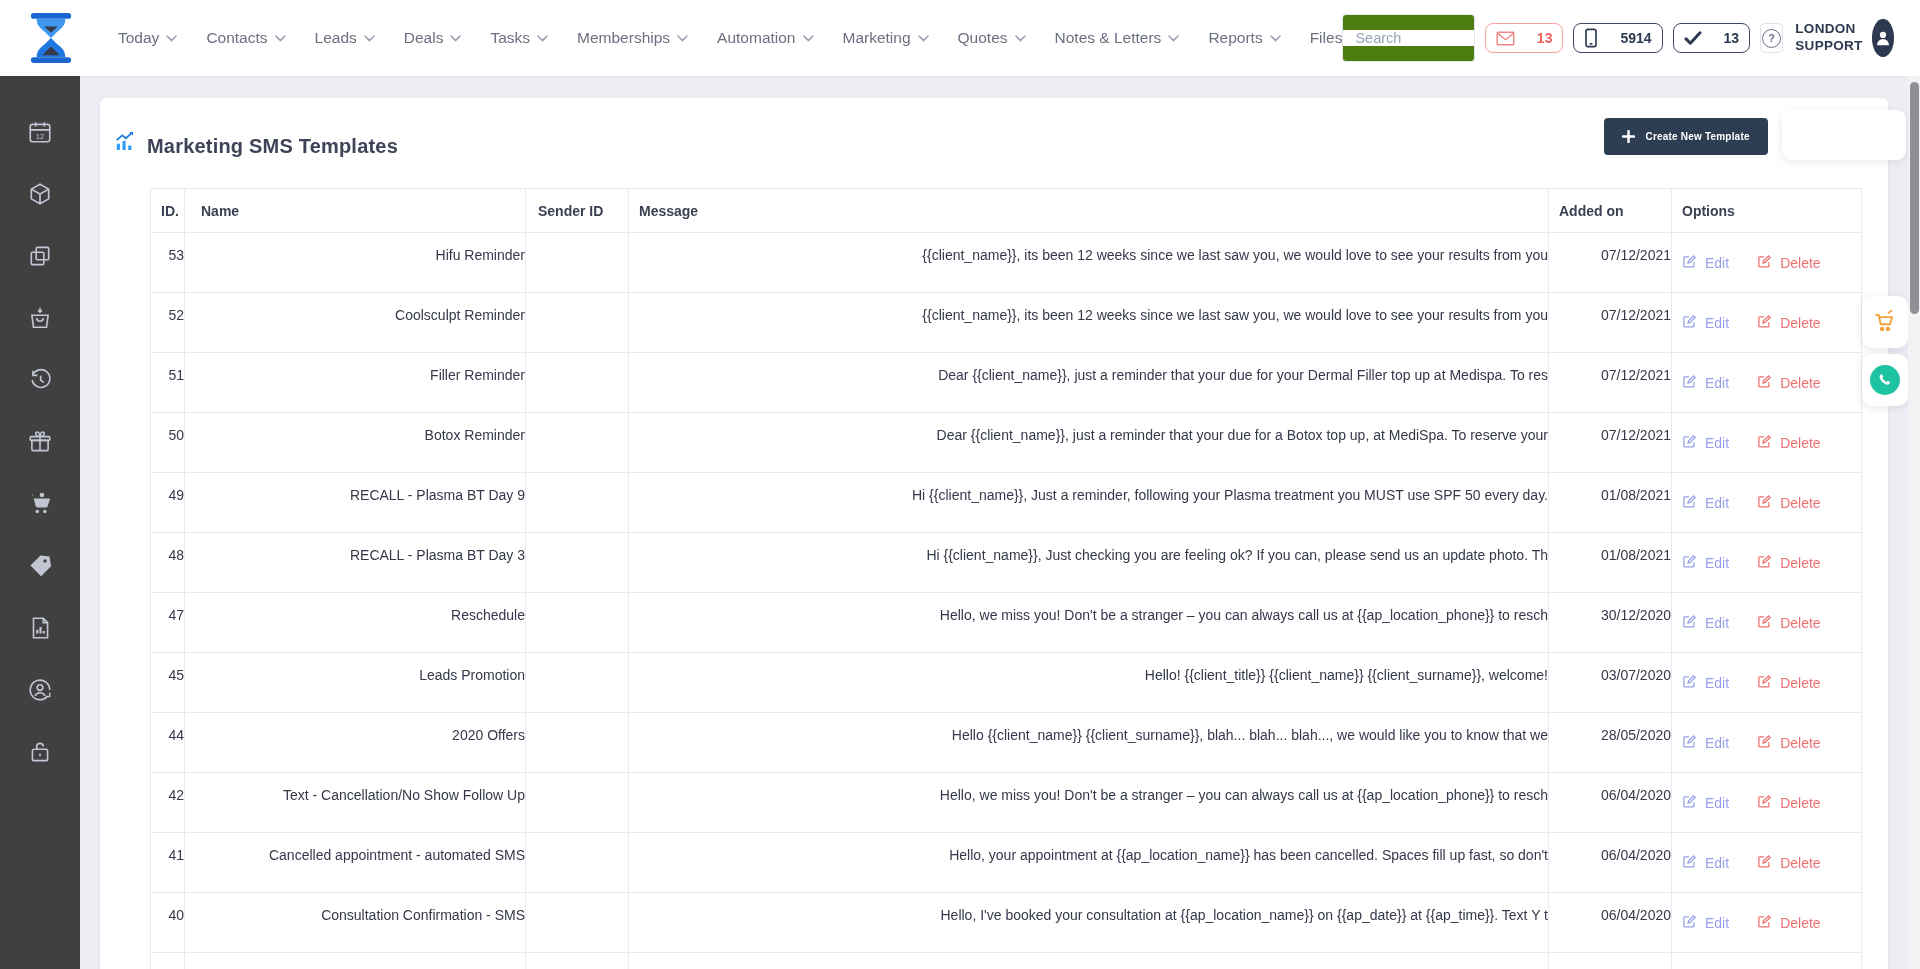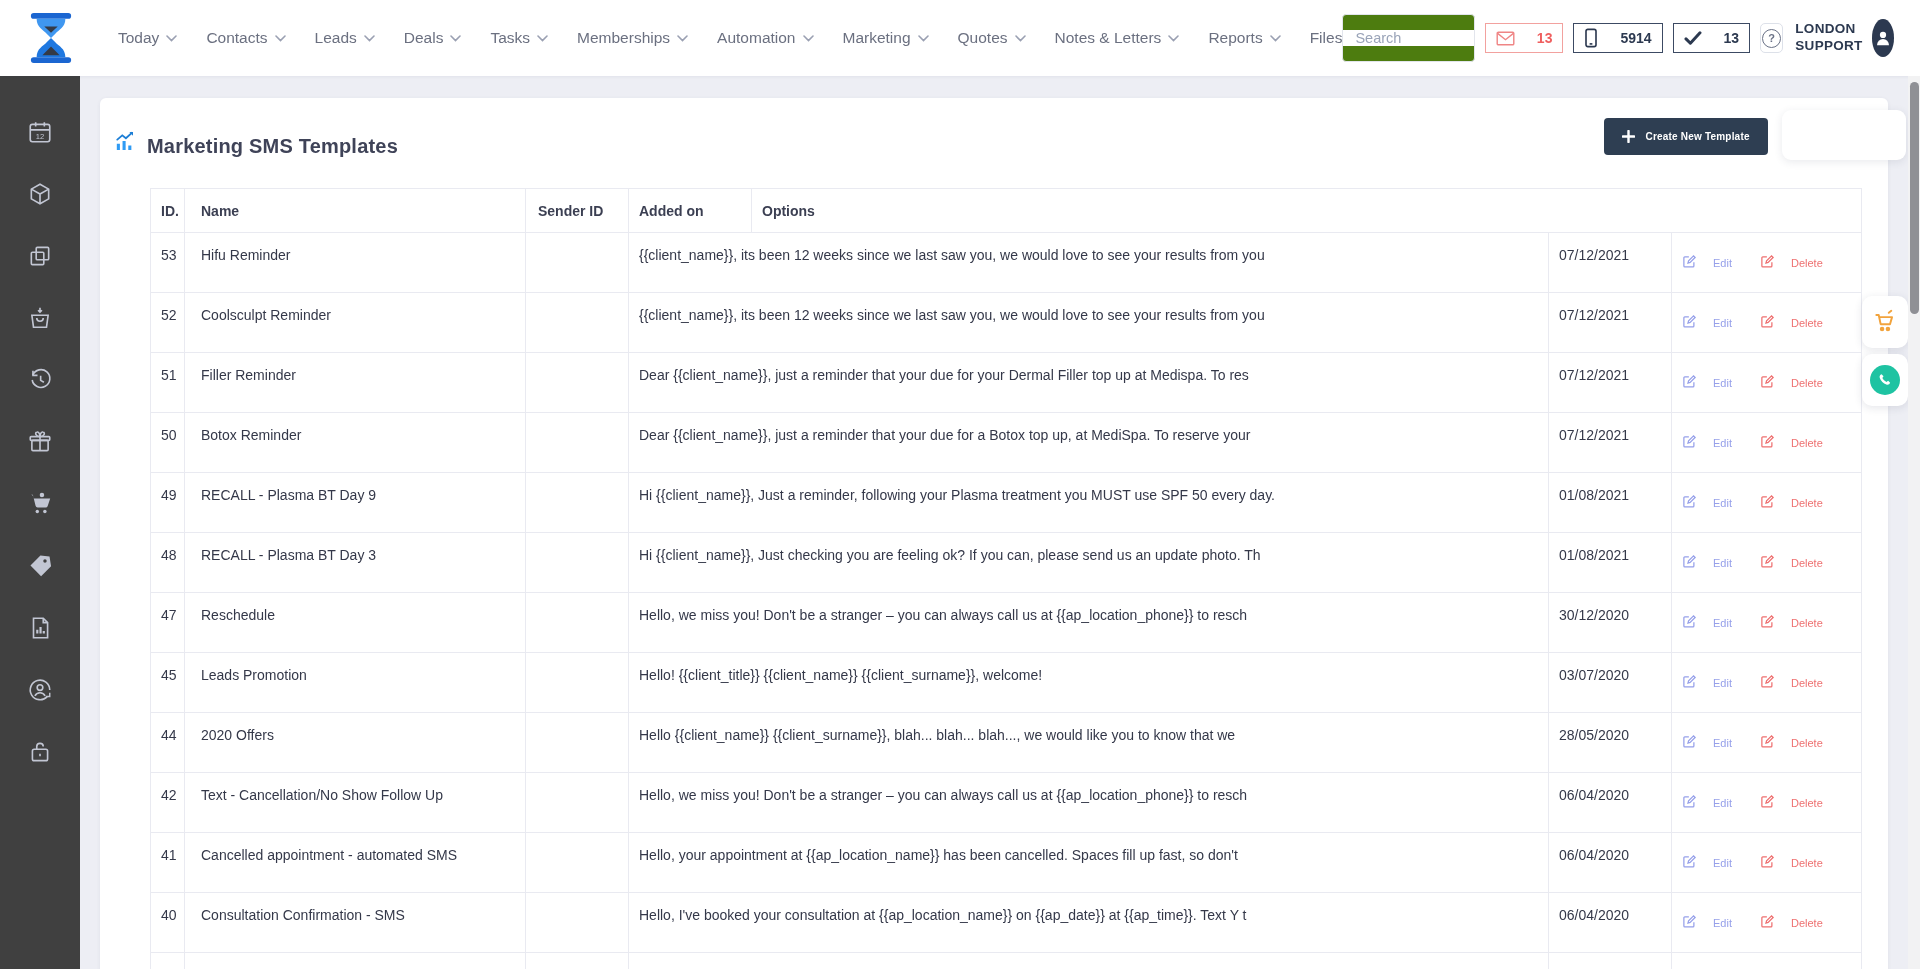--- a/index.html
+++ b/index.html
@@ -16,21 +16,21 @@
               font-weight:500; cursor:pointer; white-space:nowrap; }
   .nav-item svg { color:#9aa0b2; }
   .spacer { flex:1; }
 
   .search-box { display:flex; align-items:center; width:224px; height:48px; border:1px solid #e2e5ec;
                 border-radius:4px; background:#4d7c0f; overflow:hidden; margin-right:10px; }
   .search-box input { flex:1; border:0; outline:none; padding:0 12px; font-size:14.5px; color:#3a3f51;
                       font-family:"Liberation Sans", sans-serif; }
   .search-box input::placeholder { color:#9aa4b8; }
 
-  .badge { height:30px; border-radius:0; display:flex; align-items:center; gap:22px; padding:0 10px;
+  .badge { height:30px; border-radius:8px; display:flex; align-items:center; gap:22px; padding:0 10px;
            font-size:14px; font-weight:700; background:#fff; margin-right:10px; cursor:pointer; }
   .badge.red { border:1.5px solid #f2a19e; color:#ef5f5f; }
   .badge.navy { border:1.5px solid #3c4a63; color:#2c3950; }
   .help-btn { width:38px; height:30px; border:1px solid #dde1e9; border-radius:5px; display:flex;
               align-items:center; justify-content:center; margin-right:12px; cursor:pointer; background:#fff; }
   .help-circle { width:19px; height:19px; border:1.6px solid #697186; border-radius:50%; color:#697186;
                  font-size:11px; font-weight:700; display:flex; align-items:center; justify-content:center; }
   .account-name { font-size:13.5px; font-weight:700; color:#2c3950; line-height:1.25; letter-spacing:.3px;
                   margin-right:9px; text-transform:uppercase; }
   .avatar { width:38px; height:38px; border-radius:50%; background:#2c3950; display:flex;
@@ -48,35 +48,35 @@
   .card-head { display:flex; align-items:flex-start; padding:20px 10px 0 14px; }
   .page-title { display:flex; align-items:center; gap:11px; margin-top:6px; }
   .page-title h1 { font-size:20px; font-weight:700; color:#3f4358; letter-spacing:.2px;margin-top:11px; }
   .head-buttons { margin-left:auto; display:flex; gap:16px; position:relative; z-index:3; }
   .btn { height:37px; background:#2e3e52; color:#fff; border:0; border-radius:4px; display:flex;
          align-items:center; gap:10px; padding:0 18px; font-size:10px; font-weight:700;
          font-family:"Liberation Sans", sans-serif; cursor:pointer; letter-spacing:.2px; }
 
   
   .tbl { margin:30px 0 0 50px; width:1712px; border:1px solid #e9eaf1; border-bottom:0; }
-  .tr { display:flex; border-bottom:1px solid #e9eaf1; background:#fff; }
+  .tr { display:flex; border-bottom:1px solid #e9eaf1; background:#fff;text-align:right; }
   .th, .td { border-right:1px solid #e9eaf1; font-size:14px; color:#343849; overflow:hidden; }
   .th:last-child, .td:last-child { border-right:0; }
   .tr.head { height:44px; }
   .tr.head .th { display:flex; align-items:center; font-weight:700; color:#3b3f52; }
   .tr.data { height:60px; }
   .td { padding-top:14px; white-space:nowrap; }
   .c0 { width:34px;  padding-left:10px; }
   .c1 { width:341px; padding-left:16px; }
   .c2 { width:103px; padding-left:12px; }
   .c3 { width:920px; padding-left:10px; }
   .c4 { width:123px; padding-left:10px; }
   .c5 { flex:1; padding-left:10px; }
   .td.c5 { display:flex; align-items:center; gap:28px; padding-top:0; }
-  .lnk { display:flex; align-items:center; gap:16px; font-size:11px; cursor:pointer; text-decoration:none; }
+  .lnk { display:flex; align-items:center; gap:8px; font-size:14px; cursor:pointer; text-decoration:none; }
   .lnk.edit { color:#96a0ea; }
   .lnk.del  { color:#ee7070; }
   .lnk svg { width:15px; height:15px; }
 
   
   .float-panel { position:absolute; top:110px; right:14px; width:124px; height:50px; background:#fff;
                  border-radius:9px; box-shadow:0 2px 8px rgba(40,50,80,.10); z-index:2; }
   .fab { position:absolute; right:12px; width:46px; height:52px; background:#fff; border-radius:10px;
          box-shadow:0 2px 8px rgba(40,50,80,.12); display:flex; align-items:center; justify-content:center;
          cursor:pointer; z-index:6; }
@@ -329,20 +329,21 @@
           <span>Library</span>
         </button>
       </div>
     </div>
 
     <div class="tbl">
       <div class="tr head">
           <div class="th c0">ID.</div>
           <div class="th c1">Name</div>
           <div class="th c2">Sender ID</div>
+          <div class="th c3">Message</div>
           <div class="th c4">Added on</div>
           <div class="th c5">Options</div>
         </div>
       <div id="tbody">
           <div class="tr data">
     <div class="td c0">53</div>
     <div class="td c1">Hifu Reminder</div>
     <div class="td c2"></div>
     <div class="td c3">{{client_name}}, its been 12 weeks since we last saw you, we would love to see your results from you</div>
     <div class="td c4">07/12/2021</div>

